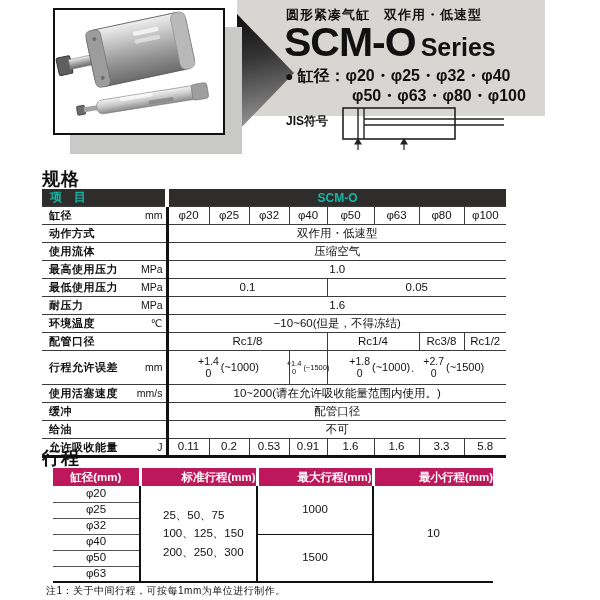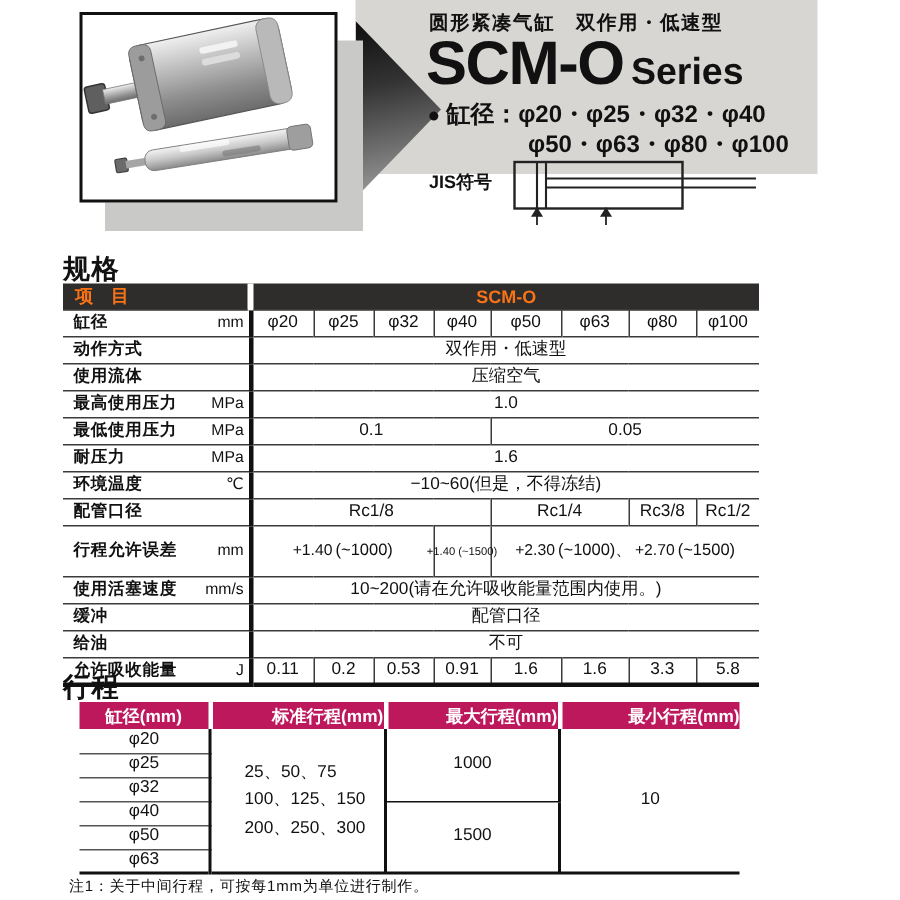--- a/index.html
+++ b/index.html
@@ -37,31 +37,31 @@
   .sec-title{position:absolute;left:42px;font-size:18px;font-weight:bold;letter-spacing:1px;}
   #t-spec{top:167px;}
   #t-stroke{top:446px;}
   
   table{border-collapse:collapse;table-layout:fixed;}
   .spec{position:absolute;left:42px;top:189px;width:464px;font-size:11px;}
   .spec tr{height:18px;}
   .spec tr.hd{height:17px;}
   .spec tr{border-bottom:1px solid #3b3b3b;}
   .spec tr.last{border-bottom:3px solid #111;}
-  .spec th{background:#2e2d2b;color:#f97316;font-size:12px;font-weight:bold;padding:0;}
+  .spec th{background:#2e2d2b;color:#14b8a6;font-size:12px;font-weight:bold;padding:0;}
   .spec th.item{text-align:left;padding-left:8px;border-right:4px solid #fff;}
   .spec td{padding:0;text-align:center;font-size:11.5px;line-height:1;}
   .spec td.lbl{border-right:3px solid #111;}
   .lblin{display:flex;justify-content:space-between;align-items:center;padding:0 3px 0 7px;}
   .lblin .l{font-weight:bold;font-size:11px;letter-spacing:0.5px;white-space:nowrap;}
   .lblin .u{font-size:10.5px;white-space:nowrap;}
   .spec td.vl{border-left:1px solid #3b3b3b;}
   .spec tr.tol{height:34px;}
   .tolbox{display:flex;align-items:center;justify-content:center;gap:2px;}
-  .frac{display:inline-flex;line-height:1.05;font-size:10.5px;text-align:center;}
+  .frac{display:inline-flex;flex-direction:column;line-height:1.05;font-size:10.5px;text-align:center;}
   .rng{font-size:11px;}
   .tol-small .frac{font-size:7.5px;}
   .tol-small .rng{font-size:7.5px;}
   
   .stroke{position:absolute;left:53px;top:468px;width:440px;font-size:11.5px;border-bottom:2px solid #111;}
   .stroke th{background:#be185d;color:#fff;font-size:11.5px;font-weight:bold;height:18px;padding:0;}
   .stroke th + th{border-left:3px solid #fff;text-align:right;}
   .stroke td{padding:0;text-align:center;line-height:1;}
   .stroke tr{height:16px;}
   .stroke td.bore{border-bottom:1px solid #555;}
@@ -255,21 +255,21 @@
             <span class="frac">
               <span>+1.4</span>
               <span>0</span>
             </span>
             <span class="rng">(~1500)</span>
           </div>
     </td>
     <td class="vl" colspan="4">
       <div class="tolbox">
         <span class="frac">
-              <span>+2.3</span>
+              <span>+1.8</span>
               <span>0</span>
             </span>
             <span class="rng">(~1000)、</span>
         <span class="frac">
               <span>+2.7</span>
               <span>0</span>
             </span>
             <span class="rng">(~1500)</span>
       </div>
     </td>

